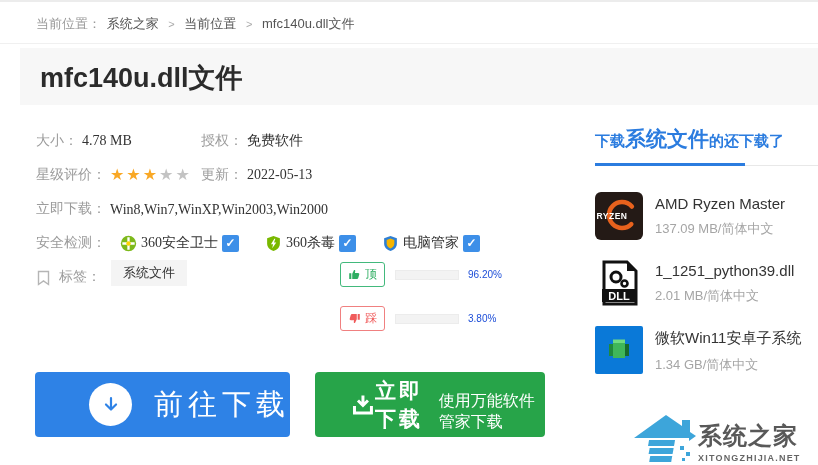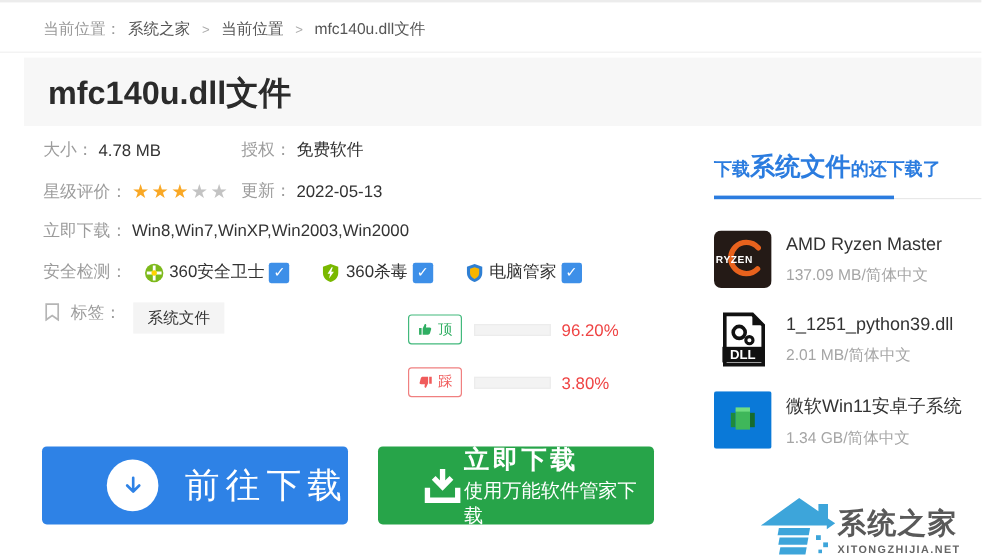--- a/index.html
+++ b/index.html
@@ -19,21 +19,21 @@
   .bc-link { color:#555; margin:0 2px; cursor:pointer; }
   .bc-sep { color:#aaa; margin:0 4px; font-size:11px; }
   .bc-current { color:#555; margin-left:2px; }
 
   
   .title-bar { position:absolute; top:48px; left:20px; right:0; height:57px; background:#f7f7f7; }
   .page-title { padding:12px 0 0 20px; font-size:27px; font-weight:bold; color:#2b2b2b; }
 
   
   .info { position:absolute; left:36px; top:116px; width:540px; font-size:14px; }
-  .irow { display:flex; align-items:flex-start; height:34px; }
+  .irow { display:flex; align-items:flex-end; height:34px;font-family:Liberation Serif, serif; }
   .cell { display:flex; align-items:center; }
   .c1 { width:165px; } .c2 { width:175px; } .c3 { flex:1; }
   .lbl { color:#9c9c9c; margin-right:4px; white-space:nowrap; }
   .val { color:#333; }
   .stars-on { color:#f9a825; font-size:16px; letter-spacing:2px; }
   .stars-off { color:#c3c3c3; font-size:16px; letter-spacing:2px; }
 
   .sec-item { display:flex; align-items:center; margin-right:26px; }
   .sec-item svg { width:17px; height:17px; margin-right:4px; }
   .check {
@@ -54,42 +54,42 @@
   }
   .vote-btn svg { width:13px; height:13px; }
   .vote-up { border:1px solid #42b97c; color:#2fae62; }
   .vote-up svg { fill:#2fae62; }
   .vote-down { border:1px solid #f08080; color:#f05b5b; }
   .vote-down svg { fill:#f05b5b; transform:rotate(180deg); }
   .bar-track { width:64px; height:10px; background:#f3f3f3; border:1px solid #ececec; margin:0 9px 0 10px; }
   .bar-fill { height:100%; }
   .bar-green { background:#3cb964; }
   .bar-red { background:#f05b5b; }
-  .pct { font-size:14px; color:#ef4444; }
+  .pct { font-size:10px; color:#1d4ed8; }
 
   
   .btn-go {
     position:absolute; left:35px; top:372px; width:255px; height:65px;
     background:#2e82e6; border-radius:4px; display:flex; align-items:center;
     cursor:pointer; color:#ffffff;padding-left:16px;
   }
   .go-circle {
     width:43px; height:43px; border-radius:50%; background:#fff;
     margin-left:38px; display:flex; align-items:center; justify-content:center;
   }
   .go-circle svg { width:22px; height:22px; }
   .go-label { font-size:29px; letter-spacing:5px; margin-left:22px; }
 
   .btn-now {
     position:absolute; left:315px; top:372px; width:230px; height:65px;
     background:#27a449; border-radius:4px; display:flex; align-items:center;
     cursor:pointer; color:#fff;
   }
   .now-ic { width:36px; height:36px; margin-left:36px; }
-  .now-text { margin-left:0; display:flex; flex-direction:column; }
+  .now-text { margin-left:0; display:flex; flex-direction:row;align-items:flex-end; }
   .now-main { font-size:21px; font-weight:bold; letter-spacing:3px; }
   .now-sub { font-size:16px; margin-top:2px; }
 
   
   .sidebar { position:absolute; left:595px; top:125px; width:223px; }
   .sb-title { color:#2b7cdf; font-weight:bold; font-size:15px; }
   .sb-title .hl { font-size:21px; }
   .sb-rule { position:relative; margin-top:10px; height:3px; border-bottom:1px solid #e8e8e8; }
   .sb-rule .blue { position:absolute; left:0; top:0; width:150px; height:3px; background:#2b7cdf; }
   .sb-list { margin-top:26px; }

